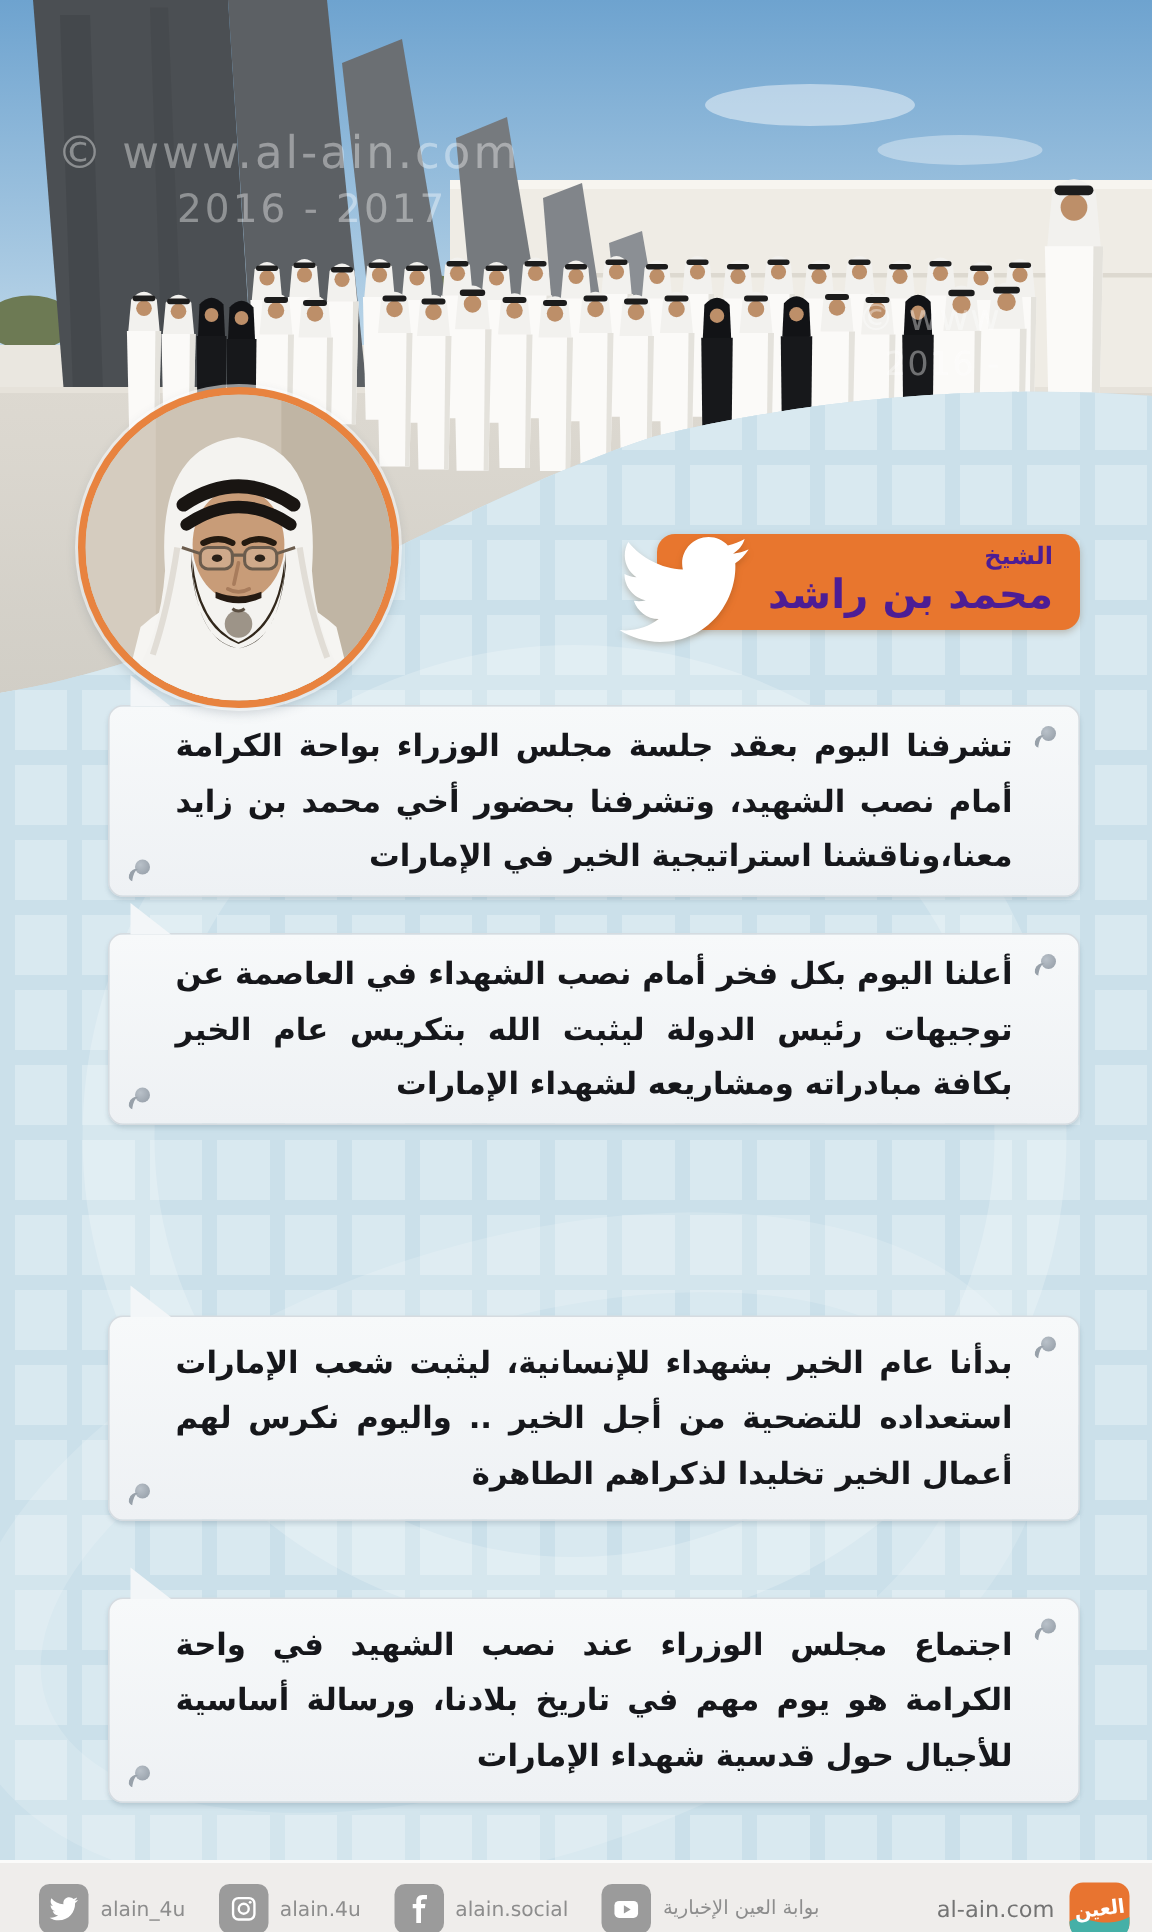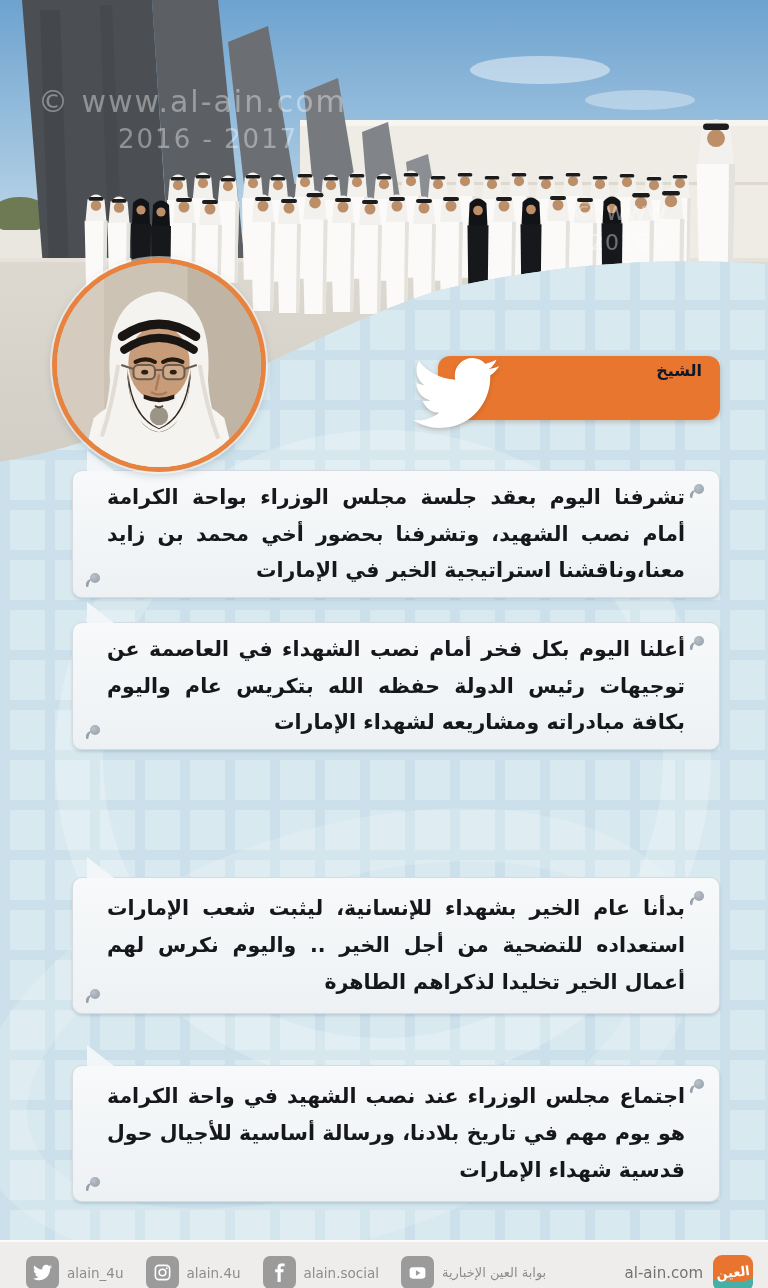--- a/index.html
+++ b/index.html
@@ -24,36 +24,36 @@
 
   
   .profile-pic{position:absolute;left:52px;top:258px;width:204px;height:204px;z-index:6;
     border:5px solid #e8833f;border-radius:50%;overflow:hidden;background:#cdc3b4;
     box-shadow:0 0 0 2px rgba(255,255,255,.55), 0 3px 8px rgba(60,80,95,.25);}
   .profile-pic svg{display:block;}
 
   
   .banner{position:absolute;left:438px;top:356px;width:282px;height:64px;z-index:5;
     background:#e8762e;border-radius:12px;box-shadow:0 2px 5px rgba(90,50,10,.25);
-    color:#0f172a;text-align:right;padding:6px 18px 0 0;box-sizing:border-box;direction:rtl;}
+    color:#4c1d95;text-align:right;padding:6px 18px 0 0;box-sizing:border-box;direction:rtl;}
   .banner .t1{font-size:16px;font-weight:bold;line-height:1.15;}
   .banner .t2{font-size:27px;font-weight:bold;line-height:1.15;margin-top:1px;}
   .banner .bird{position:absolute;left:-34px;top:-6px;width:104px;height:86px;
     color:#fff;filter:drop-shadow(0 2px 2px rgba(90,50,10,.25));}
 
   
   .bubble{position:absolute;left:72px;right:48px;z-index:4;
     background:linear-gradient(180deg,#f7f9fa,#eef1f4);
     border:1px solid #d5dbe0;border-radius:10px;
     box-shadow:0 2px 3px rgba(110,135,150,.28);}
   .bubble::before{content:"";position:absolute;top:-21px;left:14px;width:0;height:0;
     border-right:27px solid transparent;border-bottom:21px solid #f3f6f8;}
   .bubble .txt{position:absolute;inset:0;display:flex;align-items:center;
     padding:10px 34px 10px 34px;direction:rtl;}
-  .bubble .txt p{margin:0;width:100%;font-weight:bold;color:#16171b;
+  .bubble .txt p{margin:10px;width:100%;font-weight:bold;color:#16171b;
     font-size:20.5px;line-height:1.8;text-align:justify;}
   .qm{position:absolute;width:12px;height:12px;}
   .qm::before{content:"";position:absolute;top:0;right:0;width:10px;height:10px;border-radius:50%;
     background:radial-gradient(circle at 35% 35%, #b9c1c9, #929ba5);}
   .qm::after{content:"";position:absolute;left:-2px;top:6px;width:6px;height:9px;
     border-left:3px solid #98a1aa;border-radius:100% 0 0 60%;transform:rotate(14deg);}
   .qm.open{top:13px;right:15px;}
   .qm.close{bottom:12px;left:15px;}
   .b1{top:470px;height:126px;}
   .b2{top:622px;height:126px;}
@@ -236,34 +236,35 @@
       <ellipse cx="100" cy="150" rx="9" ry="9" fill="#8d8276" opacity=".85"></ellipse>
       <path d="M96,140 Q100,143 104,140" stroke="#5b4f42" stroke-width="2" fill="none"></path>
     </svg>
   </div>
 
   <div class="banner">
     <svg class="bird" viewBox="0 0 24 24">
       <path fill="currentColor" d="M23.954 4.569c-.885.392-1.83.656-2.825.775 1.014-.611 1.794-1.574 2.163-2.723-.951.555-2.005.959-3.127 1.184-.896-.959-2.173-1.559-3.591-1.559-2.717 0-4.92 2.203-4.92 4.917 0 .39.045.765.127 1.124C7.691 8.094 4.066 6.13 1.64 3.161c-.427.722-.666 1.561-.666 2.475 0 1.71.87 3.213 2.188 4.096-.807-.026-1.566-.248-2.228-.616v.061c0 2.385 1.693 4.374 3.946 4.827-.413.111-.849.171-1.296.171-.314 0-.615-.03-.916-.086.631 1.953 2.445 3.377 4.604 3.417-1.68 1.319-3.809 2.105-6.102 2.105-.39 0-.779-.023-1.17-.067 2.189 1.394 4.768 2.209 7.557 2.209 9.054 0 13.999-7.496 13.999-13.986 0-.209 0-.42-.015-.63.961-.689 1.8-1.56 2.46-2.548l-.047-.02z"></path>
     </svg>
     <div class="t1">الشيخ</div>
+    <div class="t2">محمد بن راشد</div>
   </div>
 
   <div class="bubble b1">
     <span class="qm open"></span>
     <span class="qm close"></span>
     <div class="txt">
         <p>تشرفنا اليوم بعقد جلسة مجلس الوزراء بواحة الكرامة أمام نصب الشهيد، وتشرفنا بحضور أخي محمد بن زايد معنا،وناقشنا استراتيجية الخير في الإمارات</p>
       </div>
   </div>
   <div class="bubble b2">
     <span class="qm open"></span>
     <span class="qm close"></span>
     <div class="txt">
-        <p>أعلنا اليوم بكل فخر أمام نصب الشهداء في العاصمة عن توجيهات رئيس الدولة حفظه الله بتكريس عام واليوم بكافة مبادراته ومشاريعه لشهداء الإمارات</p>
+        <p>أعلنا اليوم بكل فخر أمام نصب الشهداء في العاصمة عن توجيهات رئيس الدولة ليثبت الله بتكريس عام الخير بكافة مبادراته ومشاريعه لشهداء الإمارات</p>
       </div>
   </div>
   <div class="bubble b4">
     <span class="qm open"></span>
     <span class="qm close"></span>
     <div class="txt">
         <p>بدأنا عام الخير بشهداء للإنسانية، ليثبت شعب الإمارات استعداده للتضحية من أجل الخير .. واليوم نكرس لهم أعمال الخير تخليدا لذكراهم الطاهرة</p>
       </div>
   </div>
   <div class="bubble b5">

